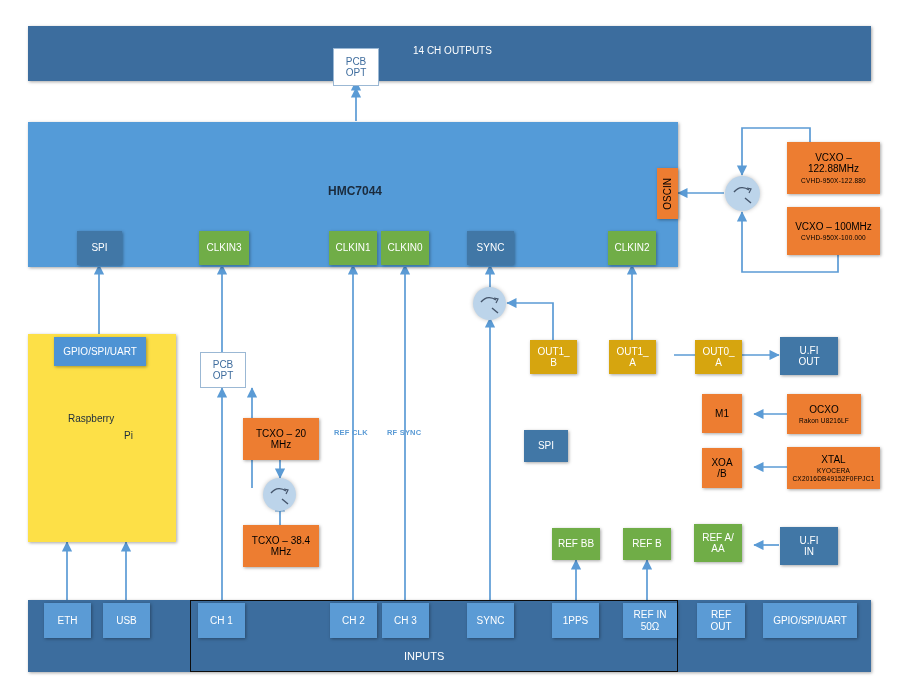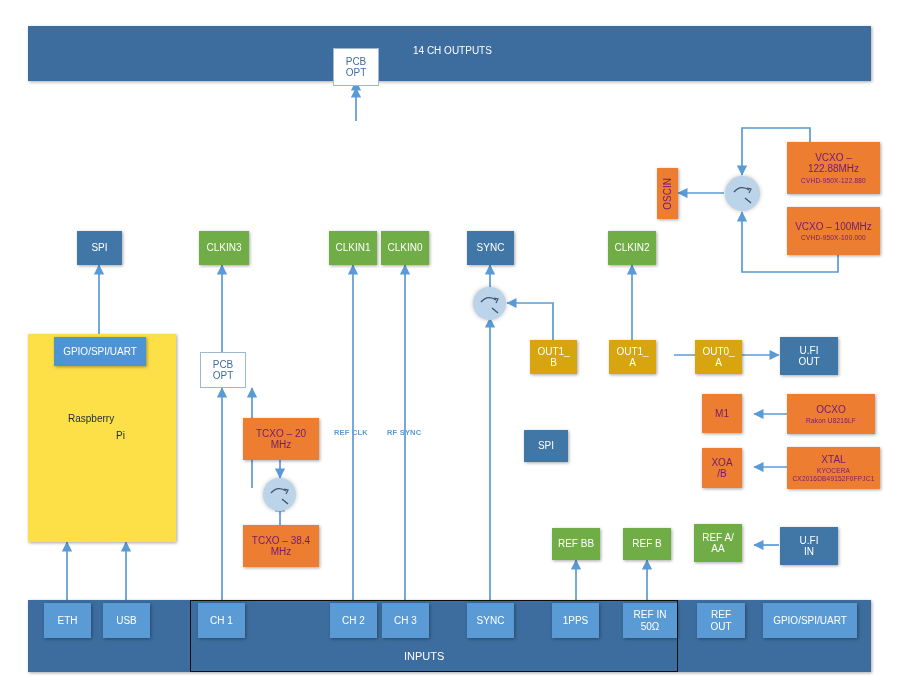--- a/index.html
+++ b/index.html
@@ -8,21 +8,21 @@
   .box{position:absolute;box-sizing:border-box;display:flex;align-items:center;justify-content:center;text-align:center;line-height:1.12;}
   .shadow{box-shadow:1px 1px 3px rgba(0,0,0,.35);}
 
   
   .c-darkbar{background:#3c6d9e;color:#ffffff;}
   .c-hmc{background:#549bd8;color:#1b2b3d;}
   .c-ad{background:#549bd8;color:#1b2b3d;}
   .c-port-blue{background:#4177a6;color:#ffffff;}
   .c-port-lblue{background:#5b9bd5;color:#ffffff;}
   .c-green{background:#70ad47;color:#ffffff;}
-  .c-orange{background:#ed7d31;color:#701a75;}
+  .c-orange{background:#ed7d31;color:#000000;}
   .c-gold{background:#d6a50f;color:#ffffff;}
   .c-rpi{background:#fde047;color:#1b2b3d;}
   .c-gpio{background:#4e93d4;color:#ffffff;}
   .c-white{background:#ffffff;color:#3f6d9e;border:1px solid #9bb8d4;}
   .lbl-10{font-size:10px;}
   .lbl-11{font-size:10px;}
   .lbl-12{font-size:12px;}
 
   .vert{writing-mode:vertical-rl;transform:rotate(180deg);}
 
@@ -107,20 +107,23 @@
   </svg>
 
   <div class="box c-darkbar shadow" style="left:28px;top:26px;width:843px;height:55px;">
     <span class="lbl-11" style="position:absolute;left:385px;top:19px;">14 CH OUTPUTS</span>
   </div>
   <div class="box c-white stack" style="left:333px;top:48px;width:46px;height:38px;">
     <span class="lbl-10">PCB</span>
     <span class="lbl-10">OPT</span>
   </div>
 
+  <div class="box c-hmc shadow" style="left:28px;top:122px;width:650px;height:145px;">
+    <span class="lbl-12" style="font-weight:bold;position:absolute;left:300px;top:63px;">HMC7044</span>
+  </div>
 
   <div class="box c-orange shadow" style="left:657px;top:168px;width:21px;height:51px;">
     <span class="vert lbl-10">OSCIN</span>
   </div>
 
   <div class="box c-port-blue shadow" style="left:77px;top:231px;width:45px;height:34px;">
     <span class="lbl-10">SPI</span>
   </div>
   <div class="box c-green shadow" style="left:199px;top:231px;width:50px;height:34px;">
     <span class="lbl-10">CLKIN3</span>
@@ -150,21 +153,21 @@
     <span class="lbl-11">122.88MHz</span>
     <span class="sub">CVHD-950X-122.880</span>
   </div>
   <div class="box c-orange shadow stack" style="left:787px;top:207px;width:93px;height:48px;">
     <span class="lbl-11">VCXO – 100MHz</span>
     <span class="sub">CVHD-950X-100.000</span>
   </div>
 
   <div class="box c-rpi shadow" style="left:28px;top:334px;width:148px;height:208px;">
     <span class="lbl-11" style="position:absolute;left:40px;top:79px;">Raspberry</span>
-    <span class="lbl-11" style="position:absolute;left:60px;top:96px;padding-left:28px;">Pi</span>
+    <span class="lbl-11" style="position:absolute;left:68px;top:96px;padding-left:28px;">Pi</span>
   </div>
   <div class="box c-gpio shadow" style="left:54px;top:337px;width:92px;height:29px;">
     <span class="lbl-10">GPIO/SPI/UART</span>
   </div>
 
   <div class="box c-white stack" style="left:200px;top:352px;width:46px;height:36px;">
     <span class="lbl-10">PCB</span>
     <span class="lbl-10">OPT</span>
   </div>
 
@@ -229,21 +232,21 @@
   </div>
   <div class="box c-green shadow stack" style="left:694px;top:524px;width:48px;height:38px;">
     <span class="lbl-10">REF A/</span>
     <span class="lbl-10">AA</span>
   </div>
 
   <div class="box c-port-blue shadow stack" style="left:780px;top:337px;width:58px;height:38px;">
     <span class="lbl-10">U.FI</span>
     <span class="lbl-10">OUT</span>
   </div>
-  <div class="box c-orange shadow stack" style="left:787px;top:394px;width:88px;height:40px;">
+  <div class="box c-orange shadow stack" style="left:787px;top:394px;width:74px;height:40px;">
     <span class="lbl-11">OCXO</span>
     <span class="sub">Rakon U8216LF</span>
   </div>
   <div class="box c-orange shadow stack" style="left:787px;top:447px;width:93px;height:42px;">
     <span class="lbl-11">XTAL</span>
     <span class="sub">KYOCERA</span>
     <span class="sub" style="margin-top:1px;">CX2016DB49152F0FPJC1</span>
   </div>
   <div class="box c-port-blue shadow stack" style="left:780px;top:527px;width:58px;height:38px;">
     <span class="lbl-10">U.FI</span>

